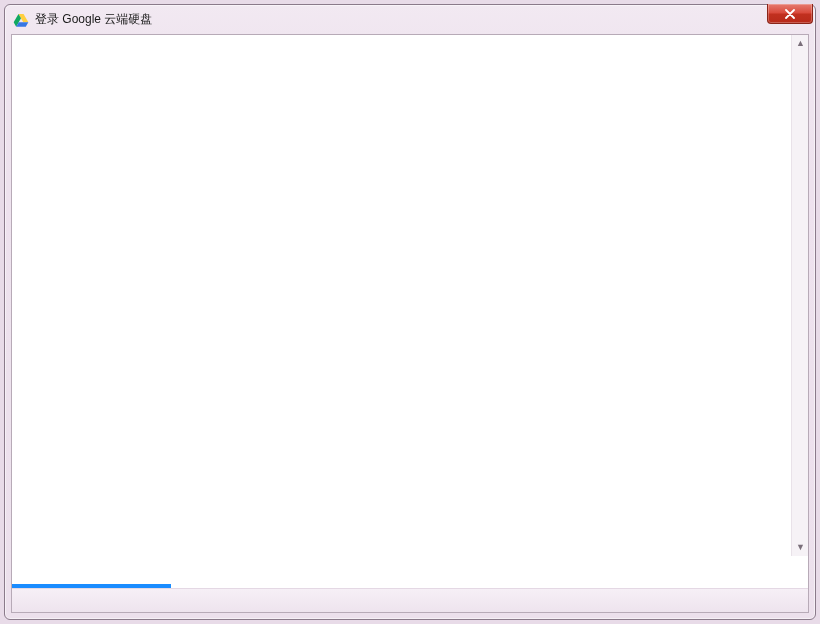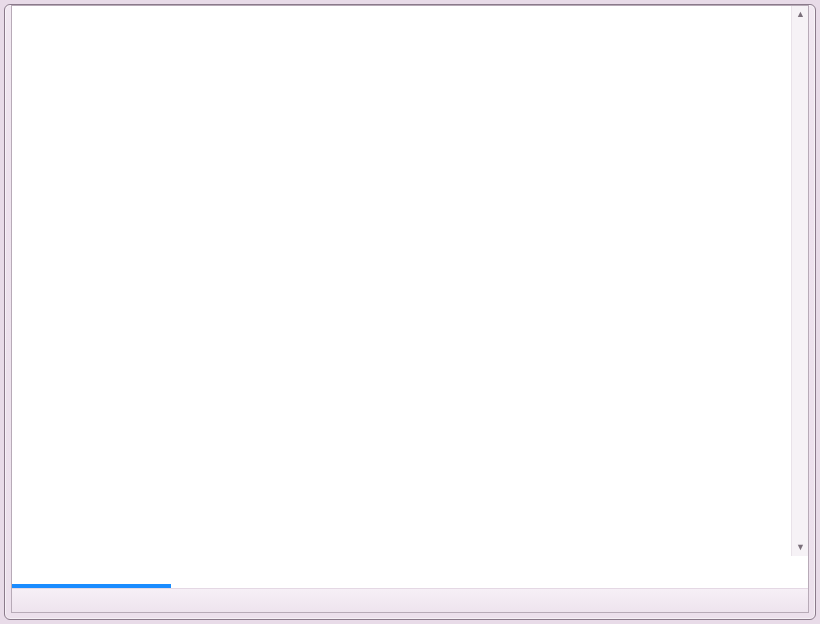--- a/index.html
+++ b/index.html
@@ -112,20 +112,35 @@
   .status-bar {
     height: 24px;
     background: linear-gradient(to bottom, #f6eff6, #eee4ee);
     border-top: 1px solid #e4d8e4;
   }
 </style>
 </head>
 <body>
 
 <div class="window">
+  <div class="titlebar">
+    <span class="title-icon">
+      <svg viewBox="0 0 24 24" width="16" height="16">
+        <path d="M8.2 3 L15.8 3 L23 15.5 L15.4 15.5 Z" fill="#ffcf3f"></path>
+        <path d="M8.2 3 L1 15.5 L4.8 22 L12 9.3 Z" fill="#11a861"></path>
+        <path d="M4.8 22 L19.2 22 L23 15.5 L8.6 15.5 Z" fill="#3777e3"></path>
+      </svg>
+    </span>
+    <span class="title-text">登录 Google 云端硬盘</span>
+    <div class="close-btn">
+      <svg width="12" height="10" viewBox="0 0 12 10">
+        <path d="M2 1 L10 9 M10 1 L2 9" stroke="#ffffff" stroke-width="1.8" stroke-linecap="round"></path>
+      </svg>
+    </div>
+  </div>
 
   <div class="client-area">
     <div class="content-pane">
       <div class="vscroll">
         <div class="scroll-arrow up">▲</div>
         <div class="scroll-arrow down">▼</div>
       </div>
     </div>
     <div class="progress-zone">
       <div class="progress-fill" style="width: 20%;"></div>

